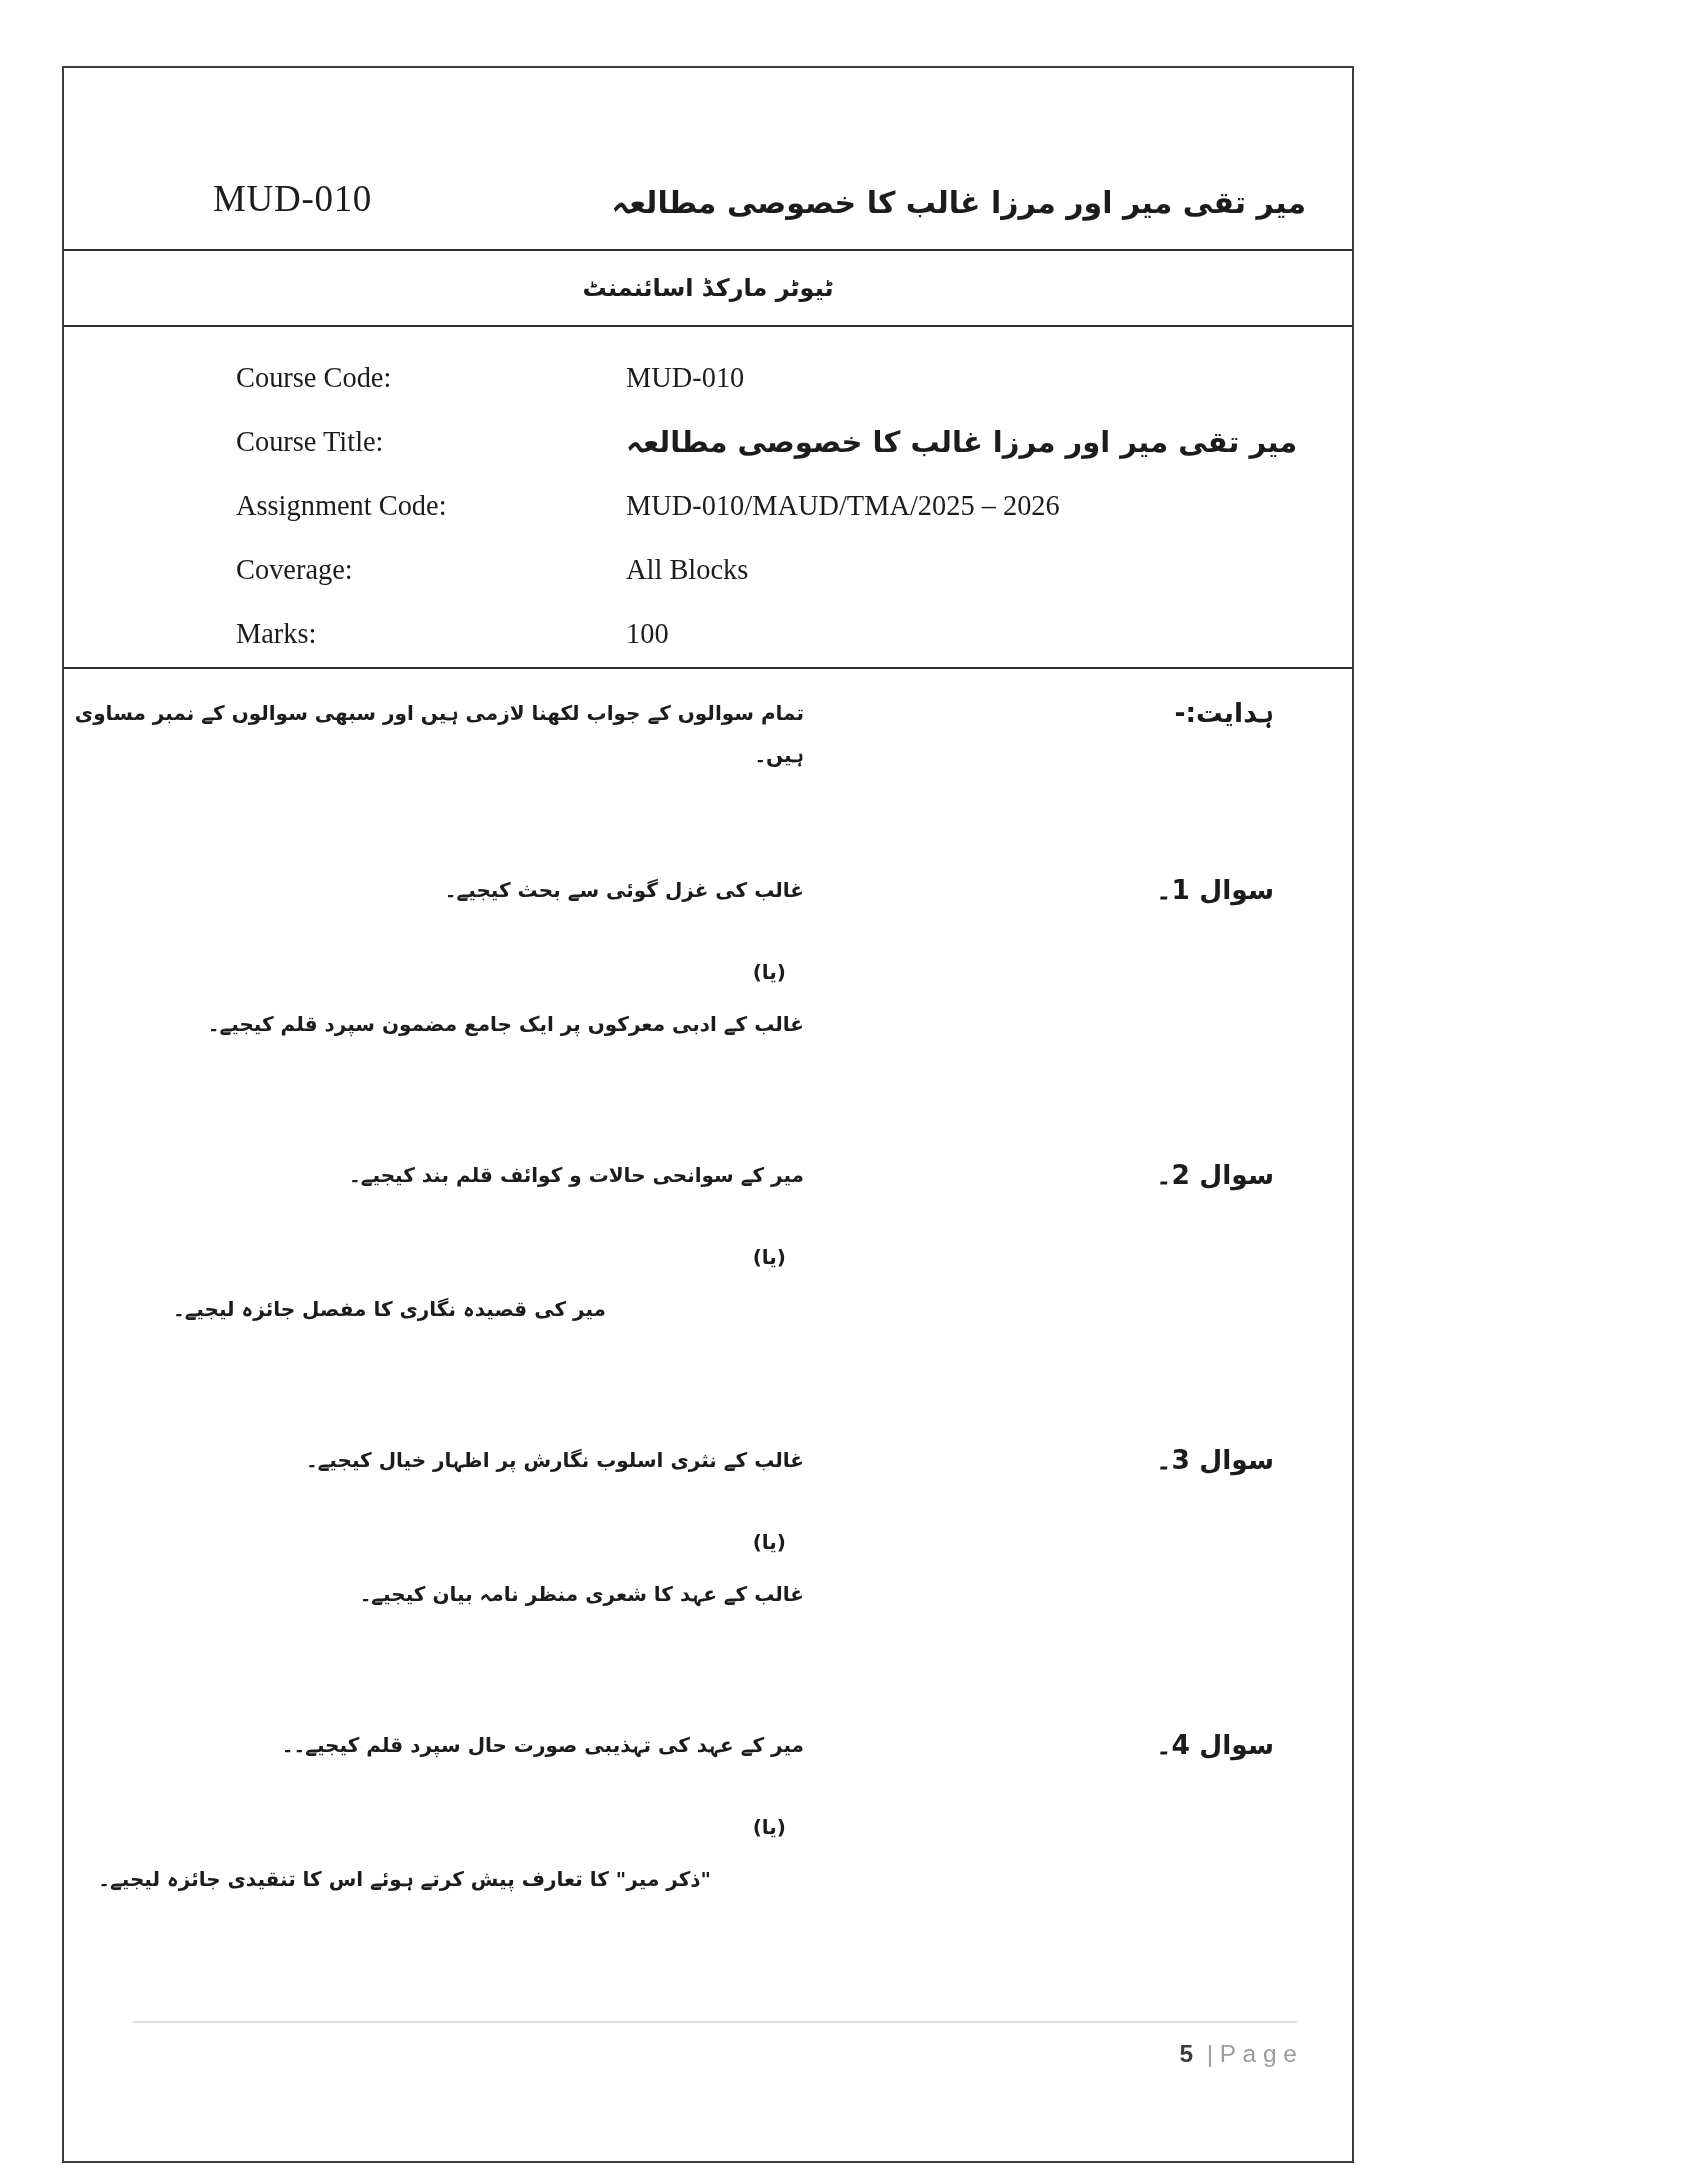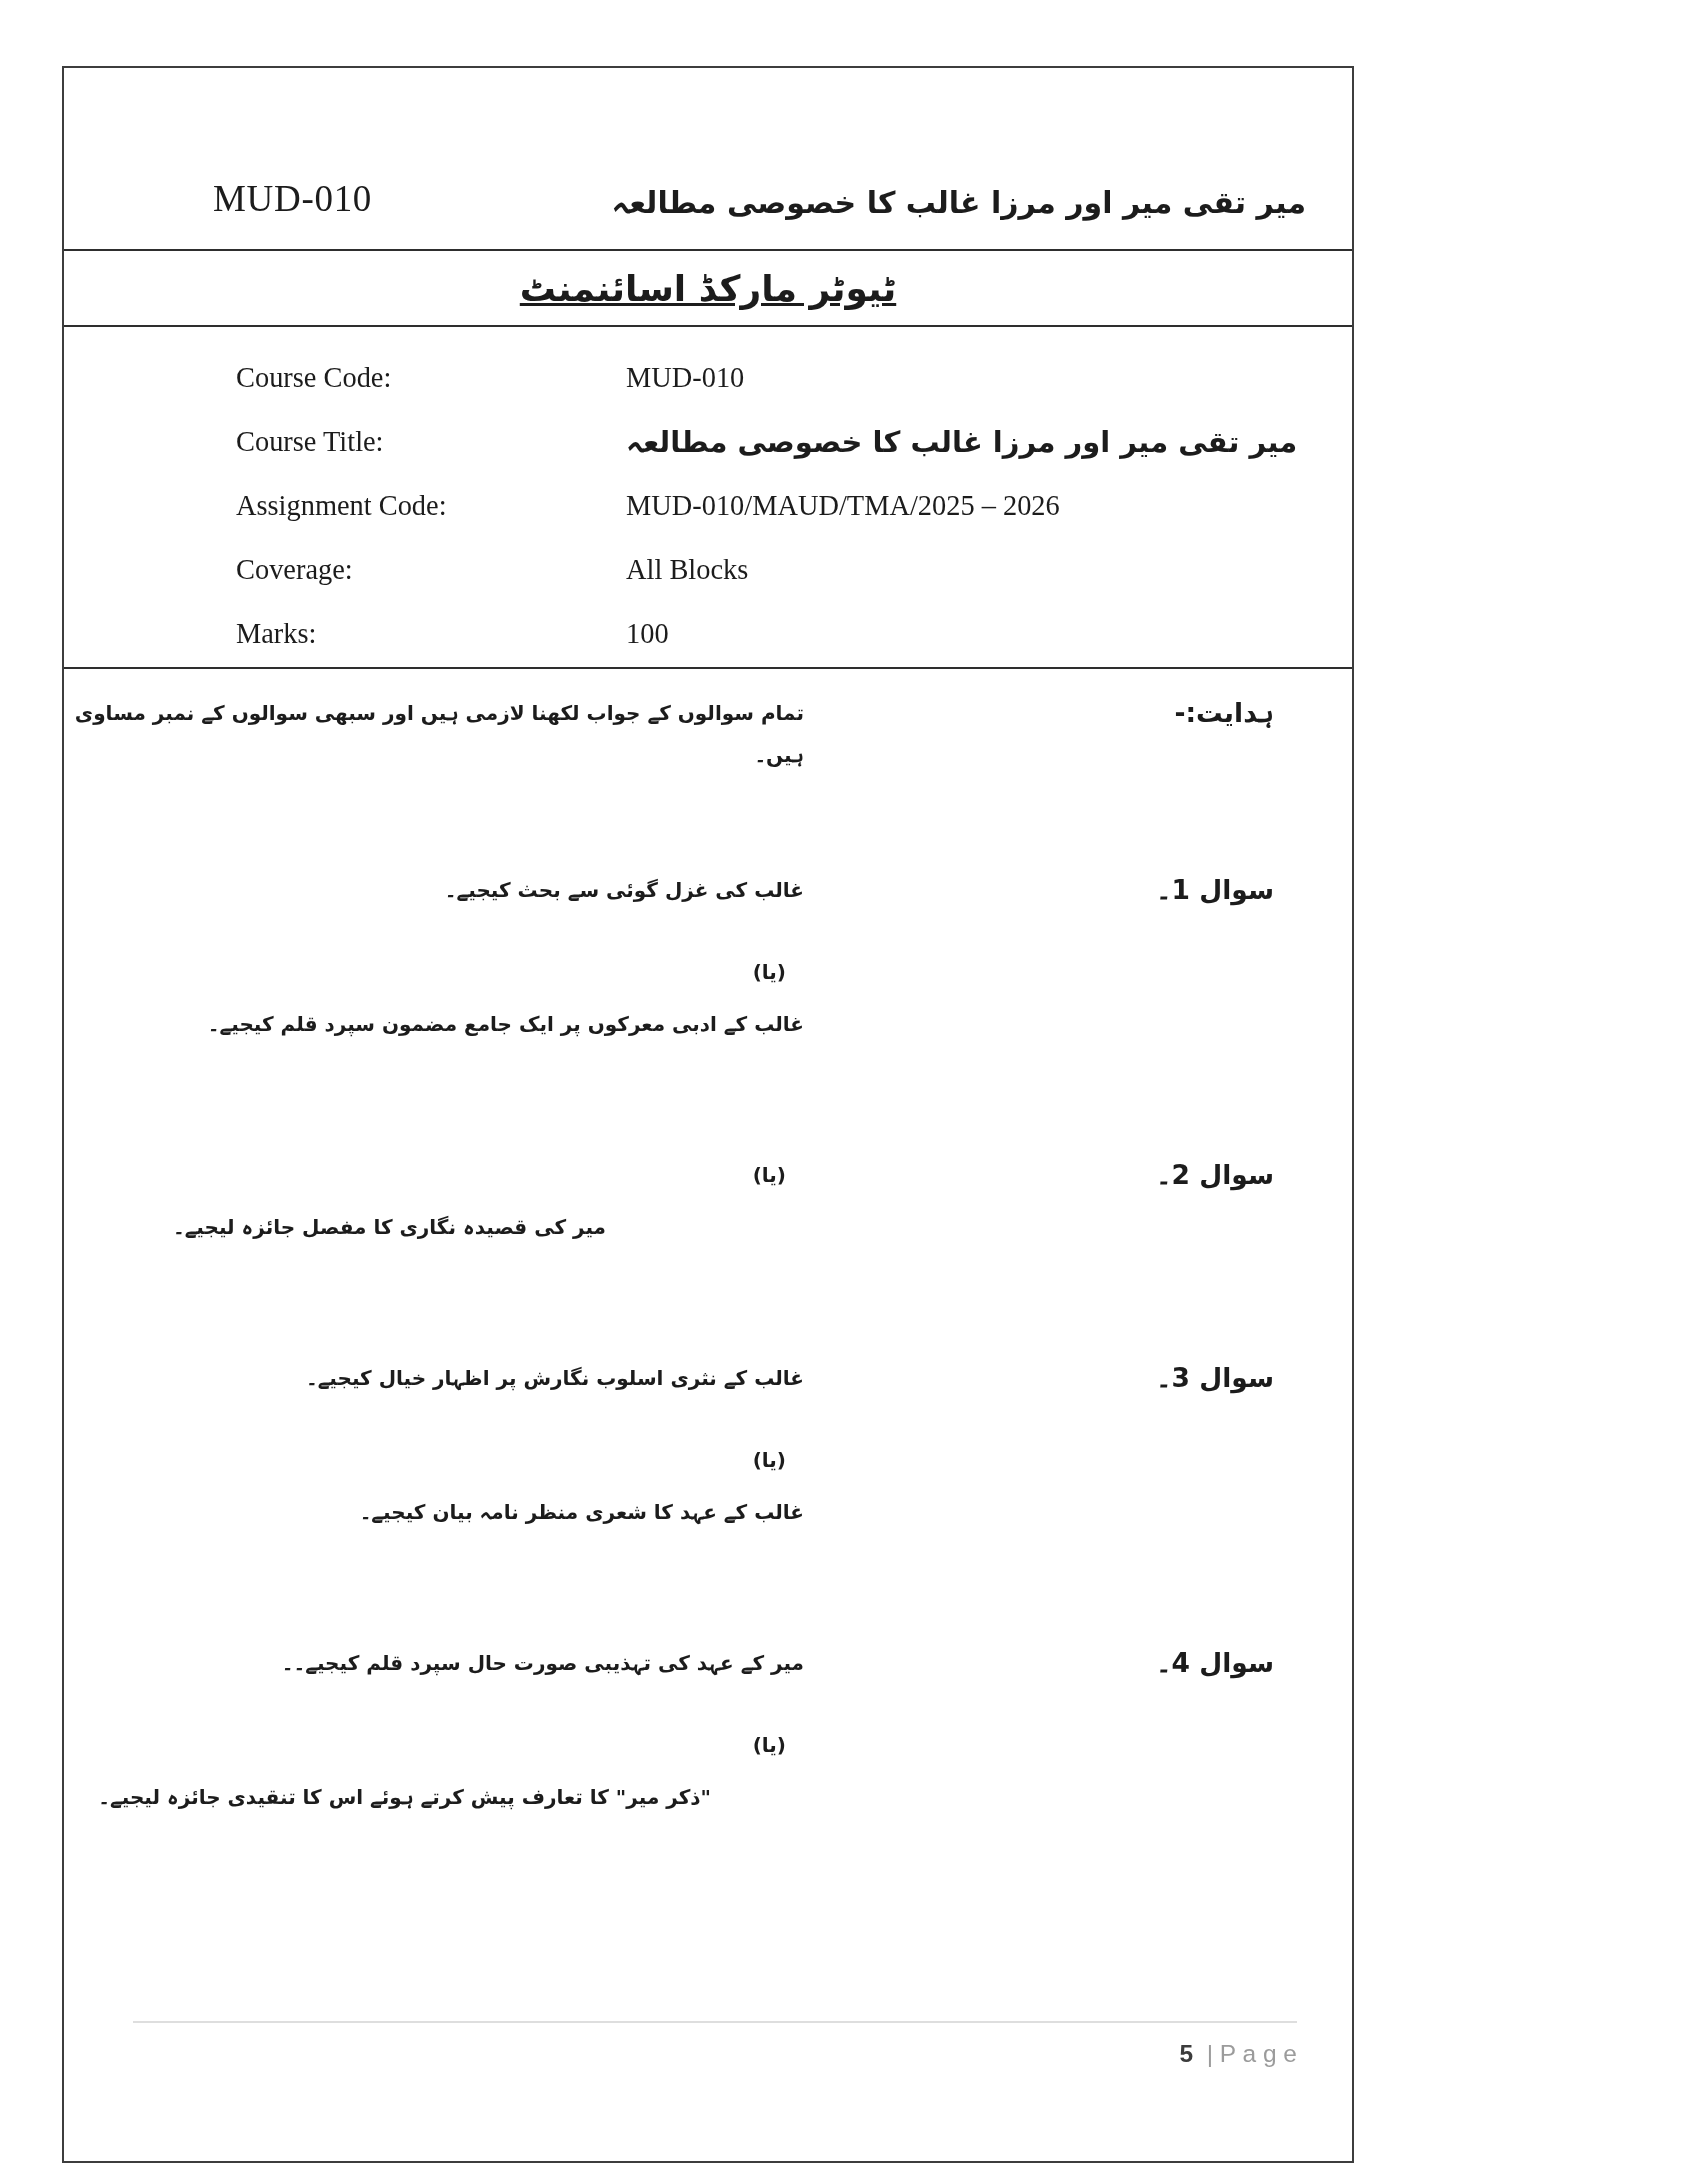--- a/index.html
+++ b/index.html
@@ -20,21 +20,21 @@
     padding:0 46px 29px 149px;
   }
   .course-code-hdr { font-size:37px; letter-spacing:0.7px; }
   .header-title { font-size:30px; }
 
   
   .subheader {
     height:78px; display:flex; align-items:center; justify-content:center;
     border-top:2.6px solid #2e2e2e; border-bottom:2.6px solid #2e2e2e;
   }
-  .subheader-text { font-size:36px;text-decoration:underline; }
+  .subheader-text { font-size:24px; }
 
   
   .details { height:342px; padding:18.5px 0 0 172px; border-bottom:2.6px solid #2e2e2e; }
   .detail-row { display:flex; align-items:center; height:64px; }
   .detail-label { width:390px; font-size:28.4px; }
   .detail-value { font-size:28.4px; }
   .detail-value.urdu { font-size:29px; direction:rtl; }
 
   
   .content { position:relative; padding-top:22.5px; }
@@ -110,20 +110,21 @@
 
     <div class="block q-block first">
       <div class="side-label urdu">سوال 1۔</div>
       <div class="q-line">غالب کی غزل گوئی سے بحث کیجیے۔</div>
       <div class="q-line or-line">(یا)</div>
       <div class="q-line alt-line">غالب کے ادبی معرکوں پر ایک جامع مضمون سپرد قلم کیجیے۔</div>
     </div>
 
     <div class="block q-block">
       <div class="side-label urdu">سوال 2۔</div>
+      <div class="q-line">میر کے سوانحی حالات و کوائف قلم بند کیجیے۔</div>
       <div class="q-line or-line">(یا)</div>
       <div class="q-line alt-line alt-indent-a">میر کی قصیدہ نگاری کا مفصل جائزہ لیجیے۔</div>
     </div>
 
     <div class="block q-block">
       <div class="side-label urdu">سوال 3۔</div>
       <div class="q-line">غالب کے نثری اسلوب نگارش پر اظہار خیال کیجیے۔</div>
       <div class="q-line or-line">(یا)</div>
       <div class="q-line alt-line">غالب کے عہد کا شعری منظر نامہ بیان کیجیے۔</div>
     </div>

